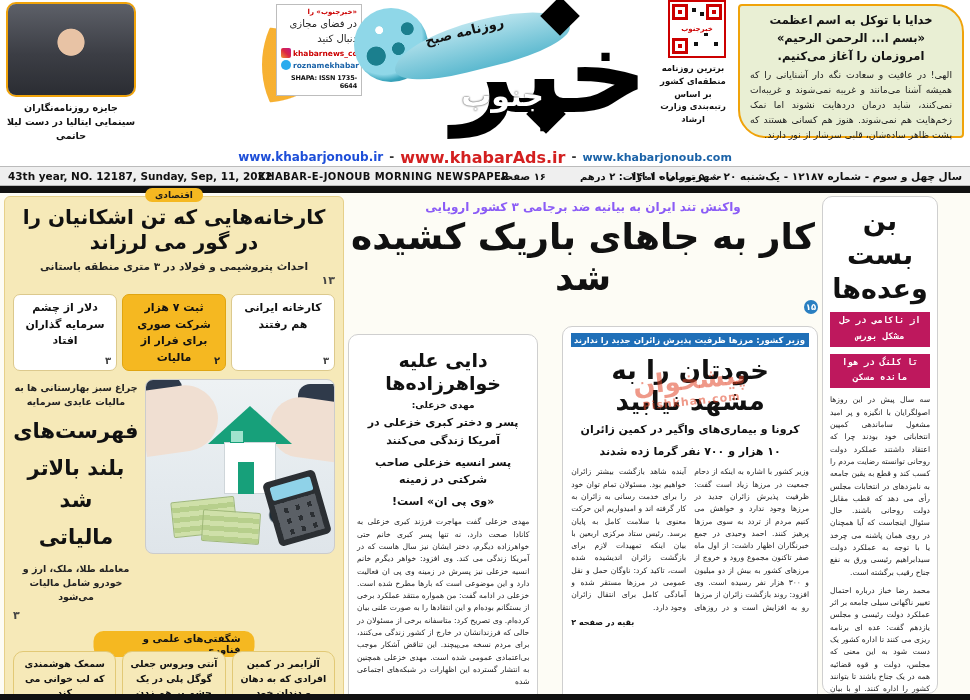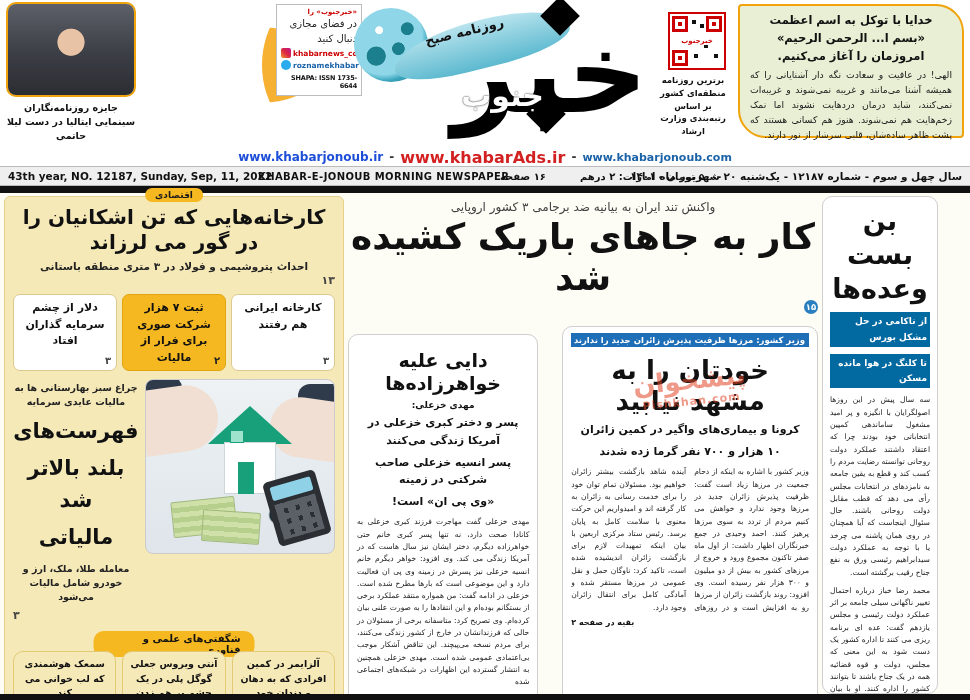--- a/index.html
+++ b/index.html
@@ -126,21 +126,21 @@
   .logo-sub {
     position: absolute; right: 108px; top: 78px;
     font-size: 30px; font-weight: bold; color: #ffffff;
     direction: rtl; text-shadow: 0 0 2px #000;
   }
   .diamond { position: absolute; width: 28px; height: 28px; background: #000; transform: rotate(45deg); }
   .diamond.d1 { right: 78px; top: 2px; }
   .diamond.d2 { right: 92px; top: 100px; }
 
   
-  .qr-wrap { position: absolute; top: 12px; left: 660px; width: 66px; }
+  .qr-wrap { position: absolute; top: 0; left: 660px; width: 66px; }
   .qr {
     width: 58px; height: 58px; border: 2px solid #c00; background: #fff;
     position: relative;
   }
   .qr .qcell { position:absolute; background:#111; }
   .qr .finder {
     position:absolute; width:16px; height:16px; border:3px solid #c00; background:#fff;
   }
   .qr .finder::after{ content:""; position:absolute; inset:3px; background:#c00; }
   .qr-label {
@@ -304,21 +304,21 @@
   }
   .sci-row { display:flex; gap:6px; margin-top: 4px; }
   .sci-card {
     flex:1; background:#f6e9b8; border:1px solid #e2c976; border-radius: 10px;
     padding: 5px 5px 6px; direction: rtl; text-align: center; position: relative;
   }
   .sci-txt { font-size: 9.5px; font-weight: bold; color:#111; line-height: 1.5; }
 
   
   .mid-lead { text-align:center; direction: rtl; position: relative; padding-top: 4px;}
-  .mid-kicker { font-size: 12px; font-weight:normal; color:#404040; }
+  .mid-kicker { font-size: 12px; font-weight:bold; color:#8b5cf6; }
   .mid-head {
     font-size: 36px; font-weight: bold; color:#111; line-height: 1.15; margin-top: 2px;
     letter-spacing: -1px;
   }
   .badge-circle {
     display:inline-block; width: 14px; height: 14px; border-radius: 50%;
     background: #2a7fc1; color:#fff; font-size: 8.5px; font-weight: bold;
     line-height: 14px; text-align: center; vertical-align: middle;
   }
   .mid-articles { display:flex; gap: 24px; margin-top: 10px; }
@@ -371,23 +371,24 @@
   
   .right-box {
     background:#fff; border:1px solid #cfcfcf; border-radius: 10px;
     padding: 7px 7px 6px; direction: rtl; height: 498px; overflow:hidden;
   }
   .right-head {
     font-size: 27px; font-weight: bold; color:#111; text-align:center; line-height:1.25;
     letter-spacing:-.5px;
   }
   .right-kicker {
-    background:#0369a1; color:#fff; font-size: 9px; font-weight:bold;
-    padding: 2px 3px; text-align:right; margin-top: 7px; line-height: 1.7;
+    background:#be185d; color:#fff; font-size: 9px; font-weight:bold;
+    padding: 2px 3px; text-align:center; margin-top: 7px; line-height: 1.7;
     direction: rtl;
+    font-family: Liberation Mono, monospace;
   }
   .right-body {
     font-size: 7.6px; color:#1a1a1a; line-height: 1.62; text-align: justify; margin-top: 6px;
   }
 
   .bottom-strip { position:absolute; bottom:0; left:0; width:970px; height: 6px; background:#111; }
 </style>
 </head>
 <body>
 

